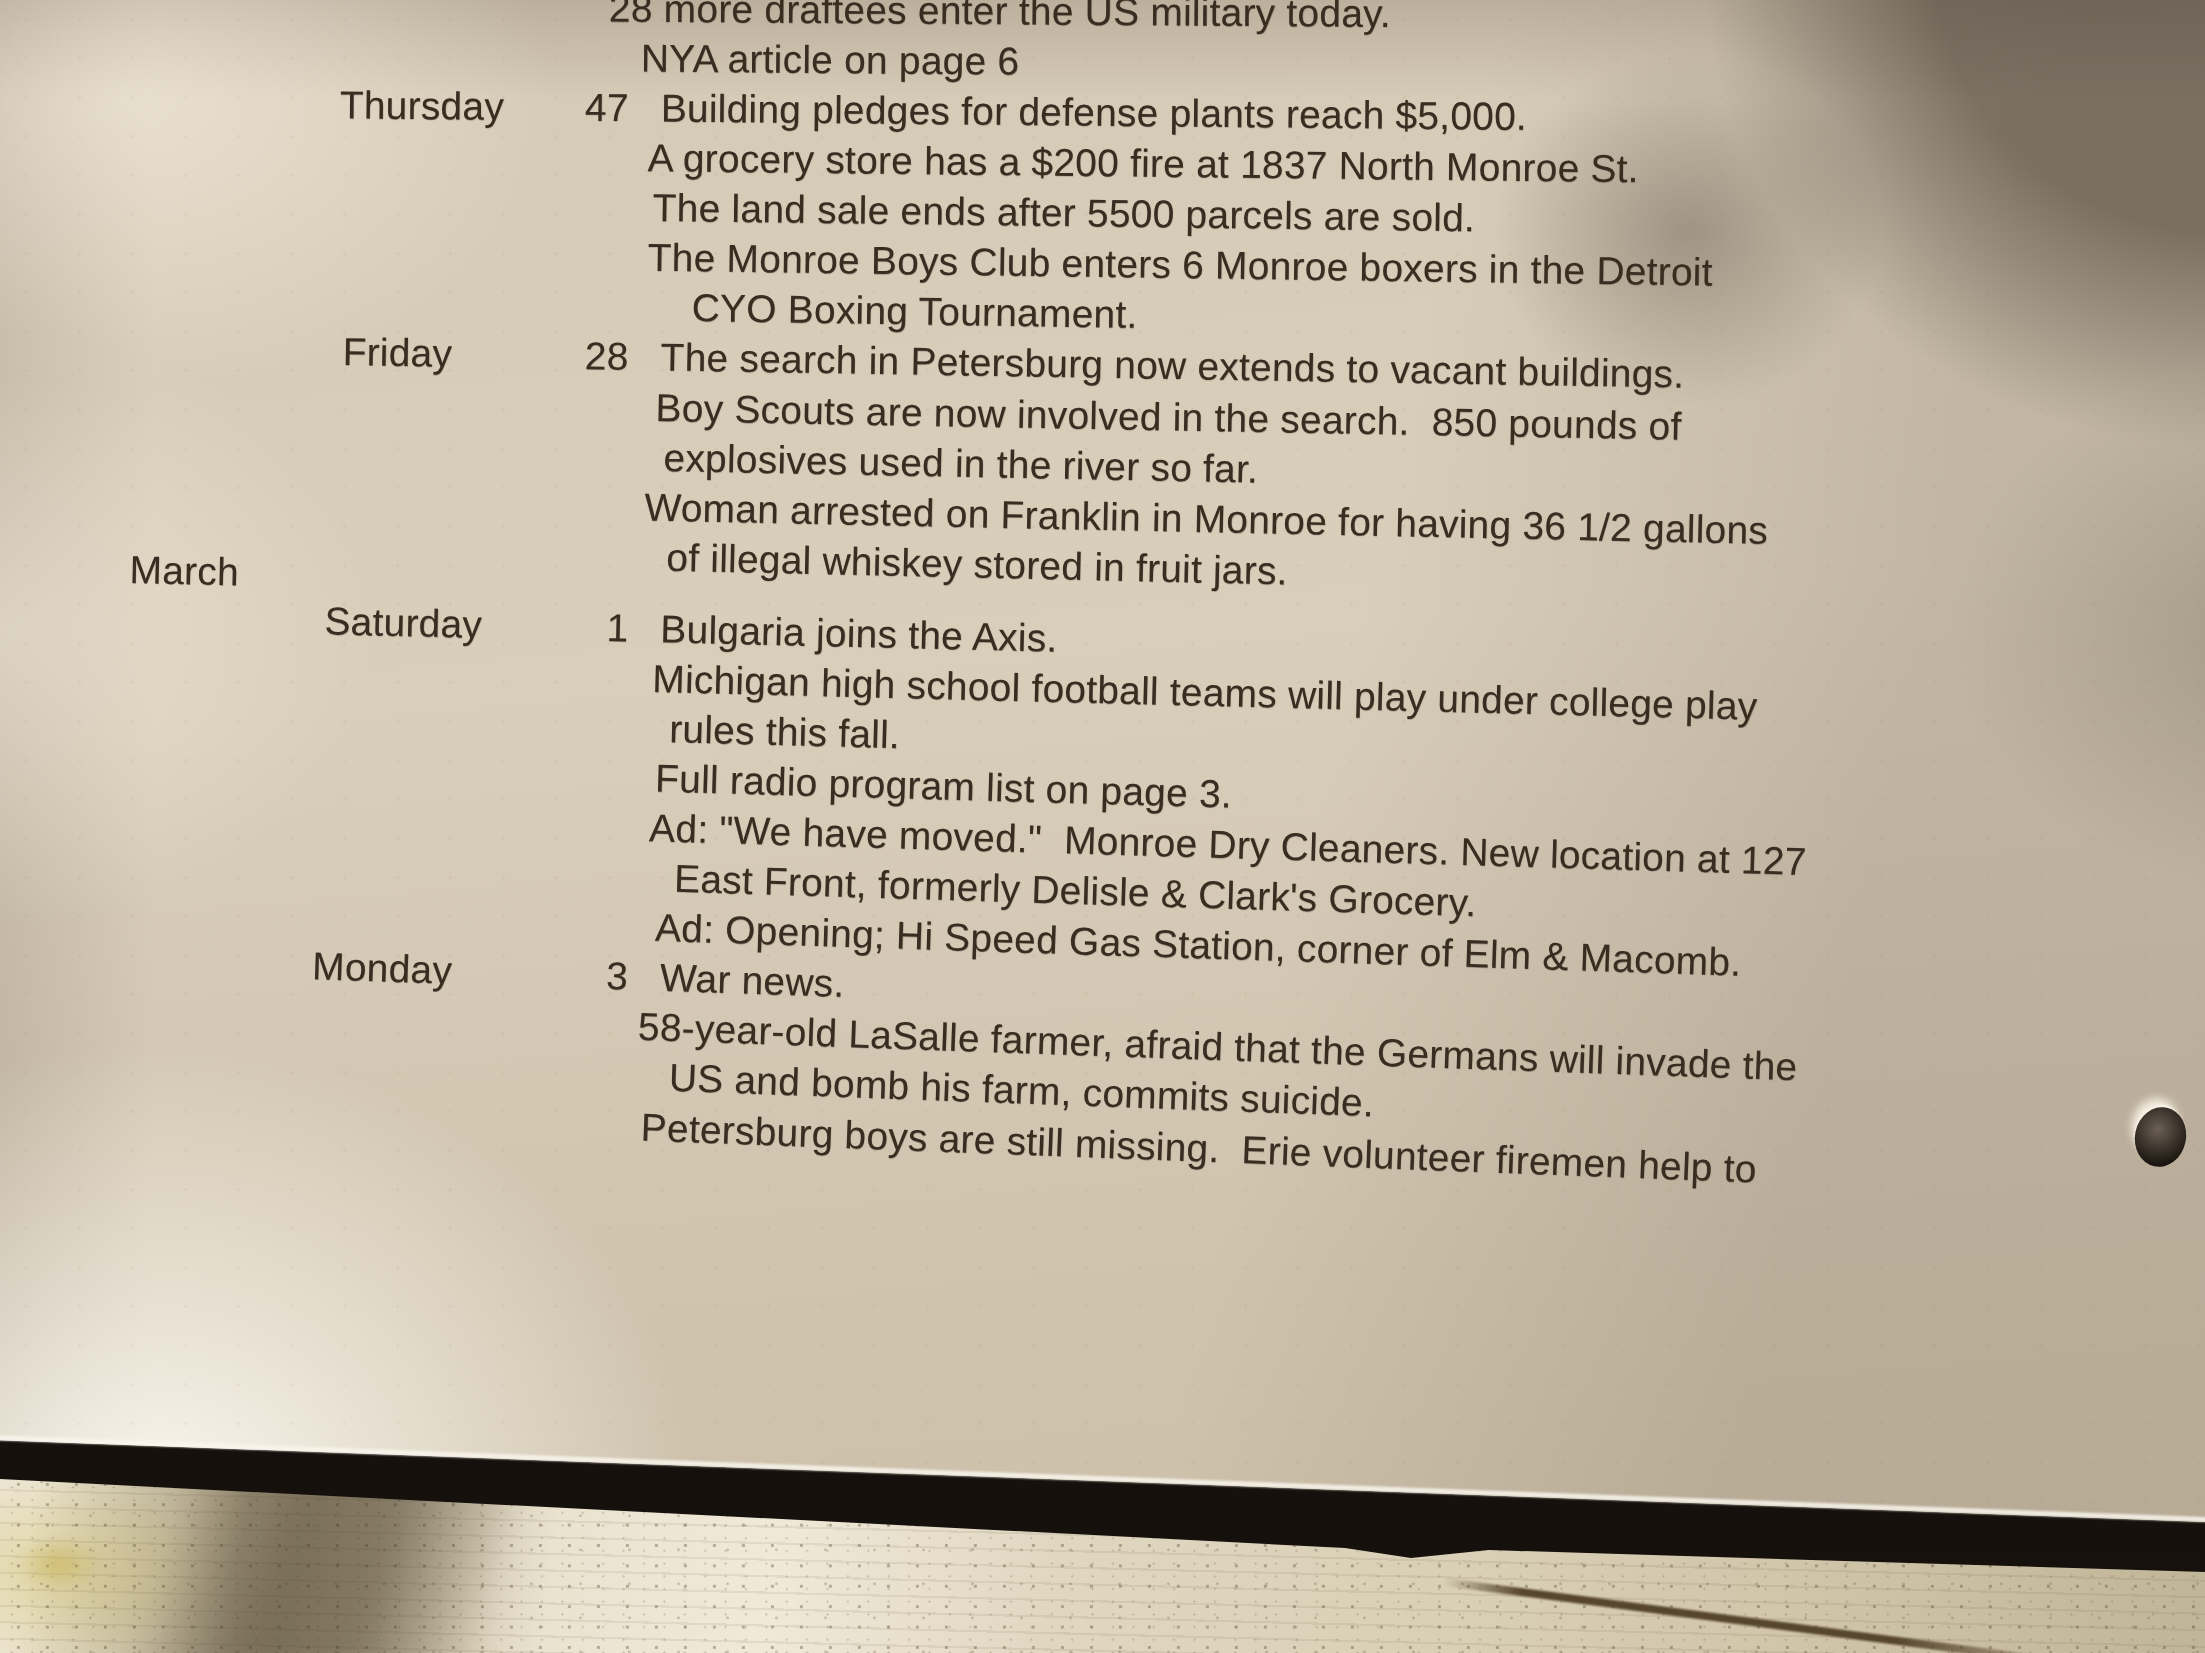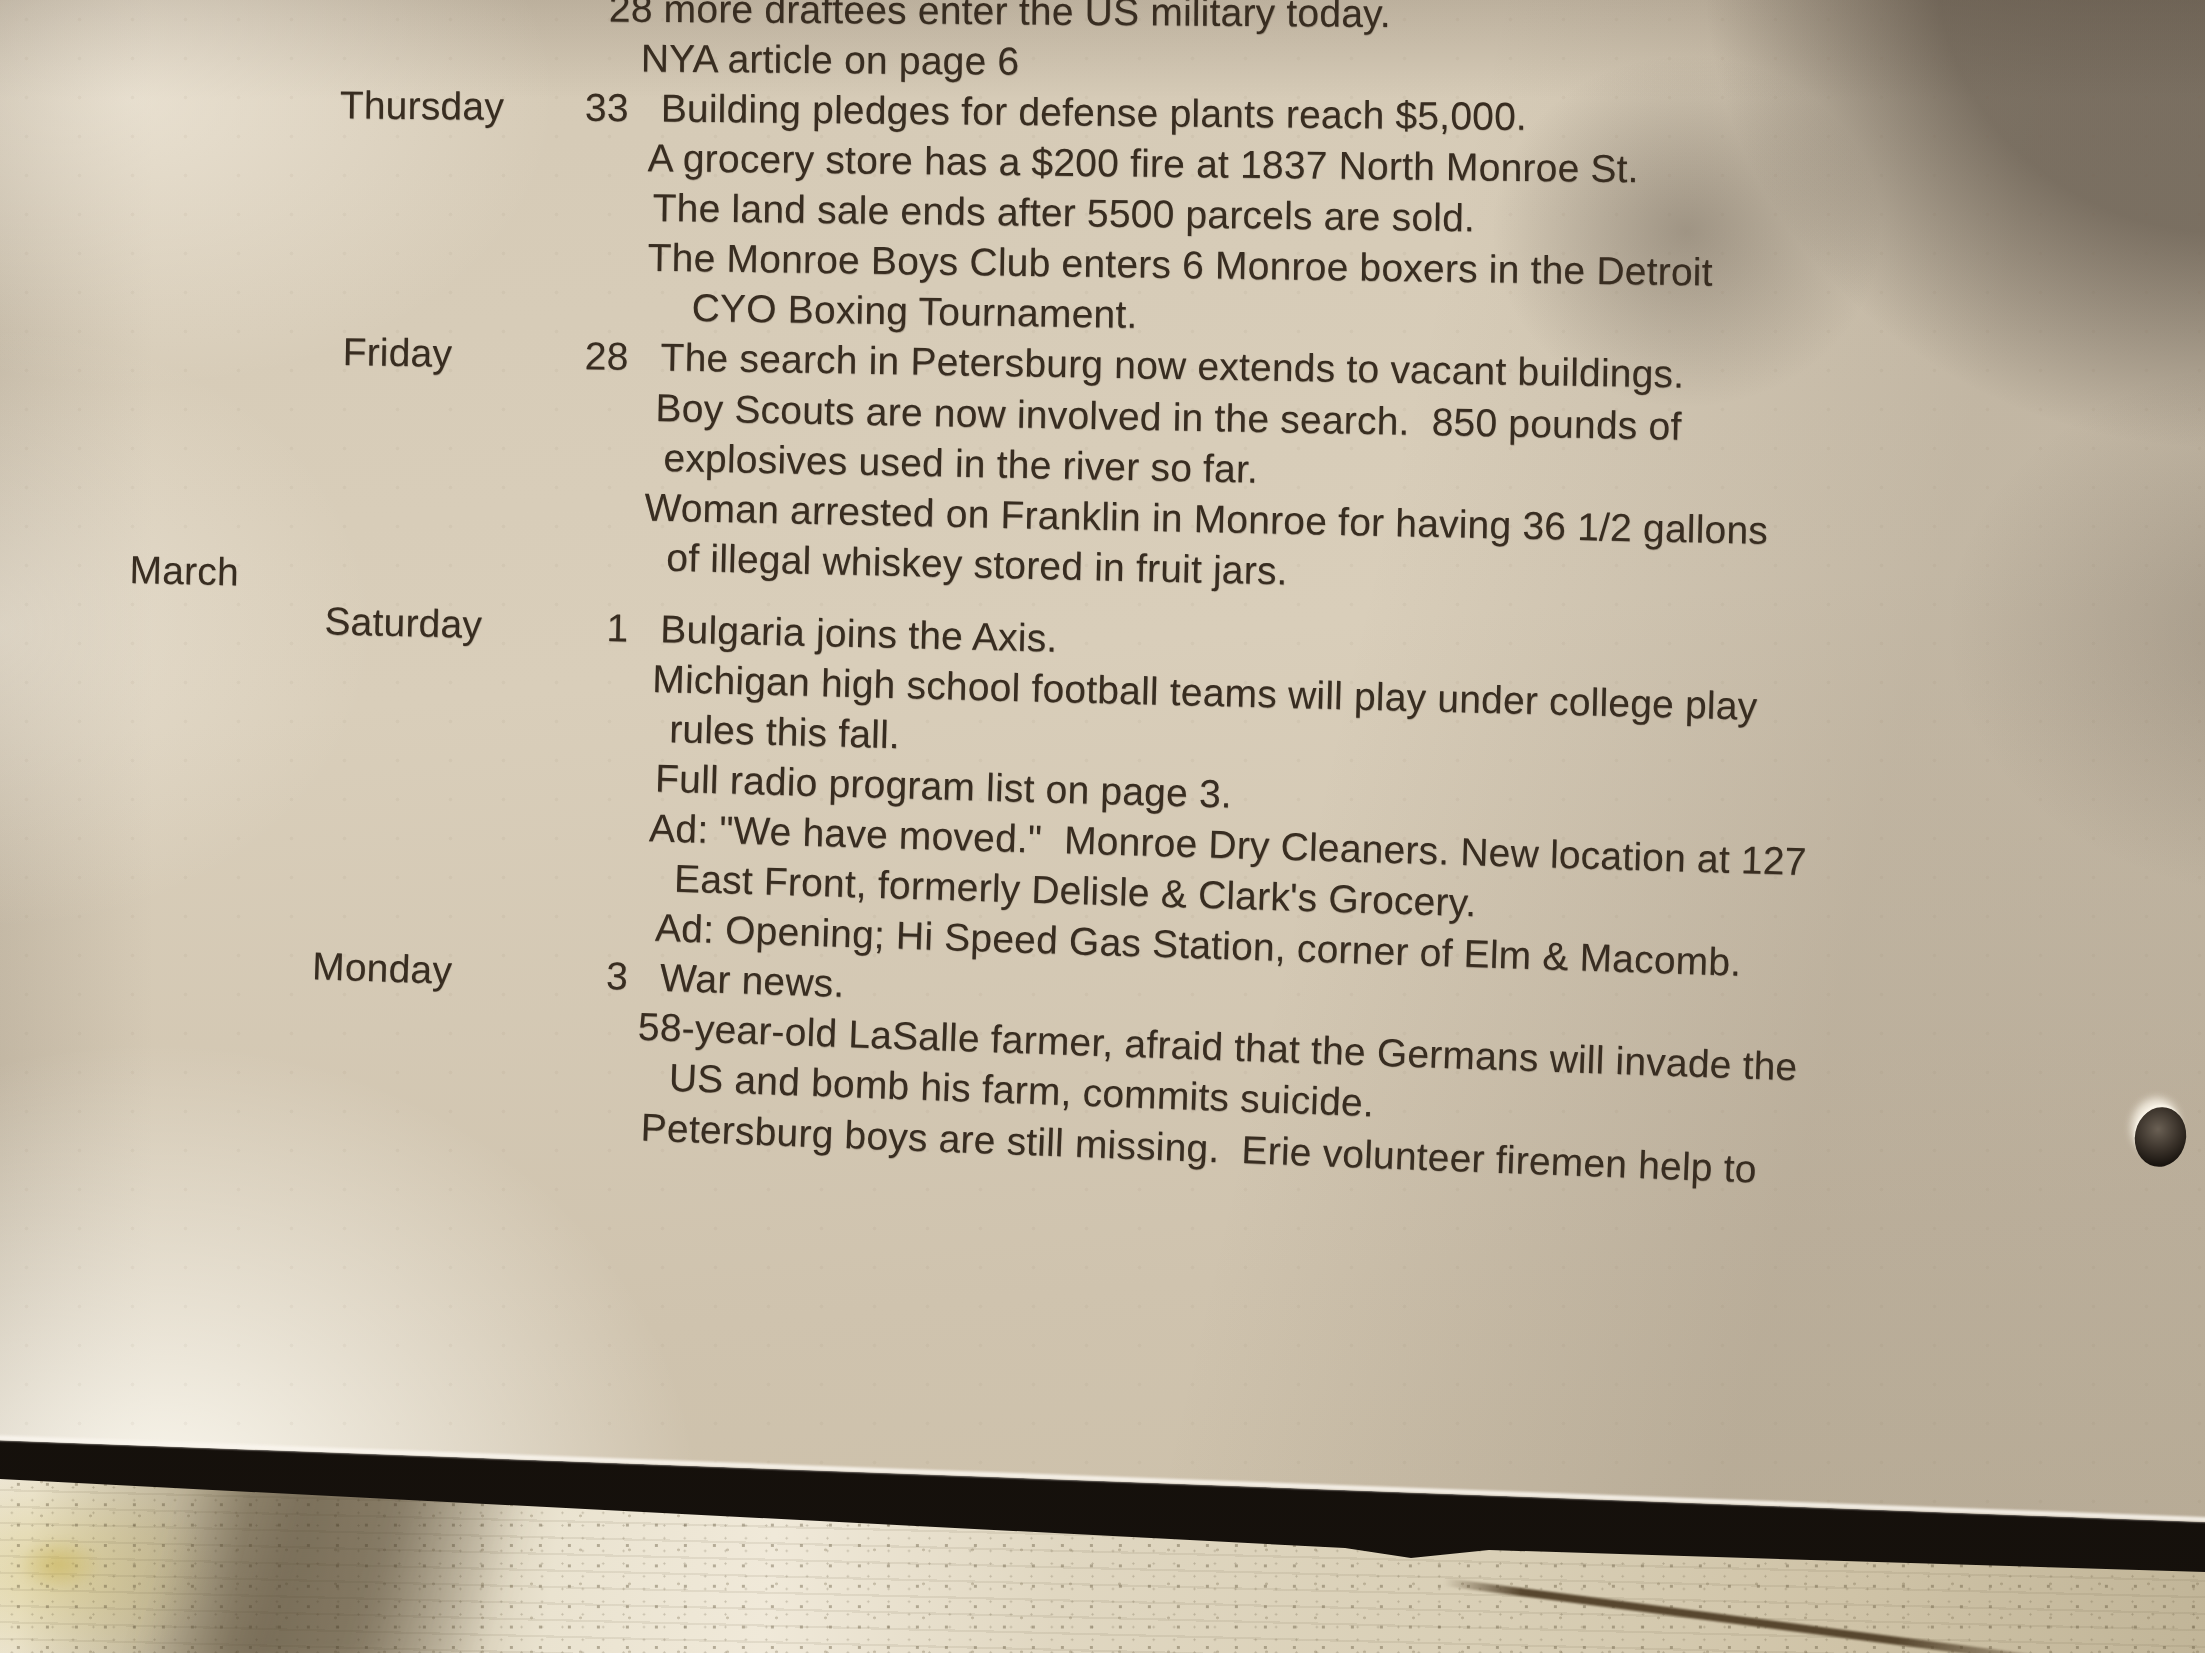--- a/index.html
+++ b/index.html
@@ -133,21 +133,21 @@
   <div class="text-layer">
     <div class="month">March</div>
   <div class="row" style="top: 0px; transform: rotate(0.4deg);">
         <span class="text" style="left: 510px;">28 more draftees enter the US military today.</span>
       </div>
       <div class="row" style="top: 49px; transform: rotate(0.48deg);">
         <span class="text" style="left: 542px;">NYA article on page 6</span>
       </div>
       <div class="row" style="top: 98px; transform: rotate(0.56deg);">
         <span class="day" style="left: 241px;">Thursday</span>
-        <span class="num">33</span>
+        <span class="num">47</span>
         <span class="text" style="left: 562px;">Building pledges for defense plants reach $5,000.</span>
       </div>
       <div class="row" style="top: 147px; transform: rotate(0.64deg);">
         <span class="text" style="left: 549px;">A grocery store has a $200 fire at 1837 North Monroe St.</span>
       </div>
       <div class="row" style="top: 196px; transform: rotate(0.72deg);">
         <span class="text" style="left: 554px;">The land sale ends after 5500 parcels are sold.</span>
       </div>
       <div class="row" style="top: 245px; transform: rotate(0.8deg);">
         <span class="text" style="left: 549px;">The Monroe Boys Club enters 6 Monroe boxers in the Detroit</span>

